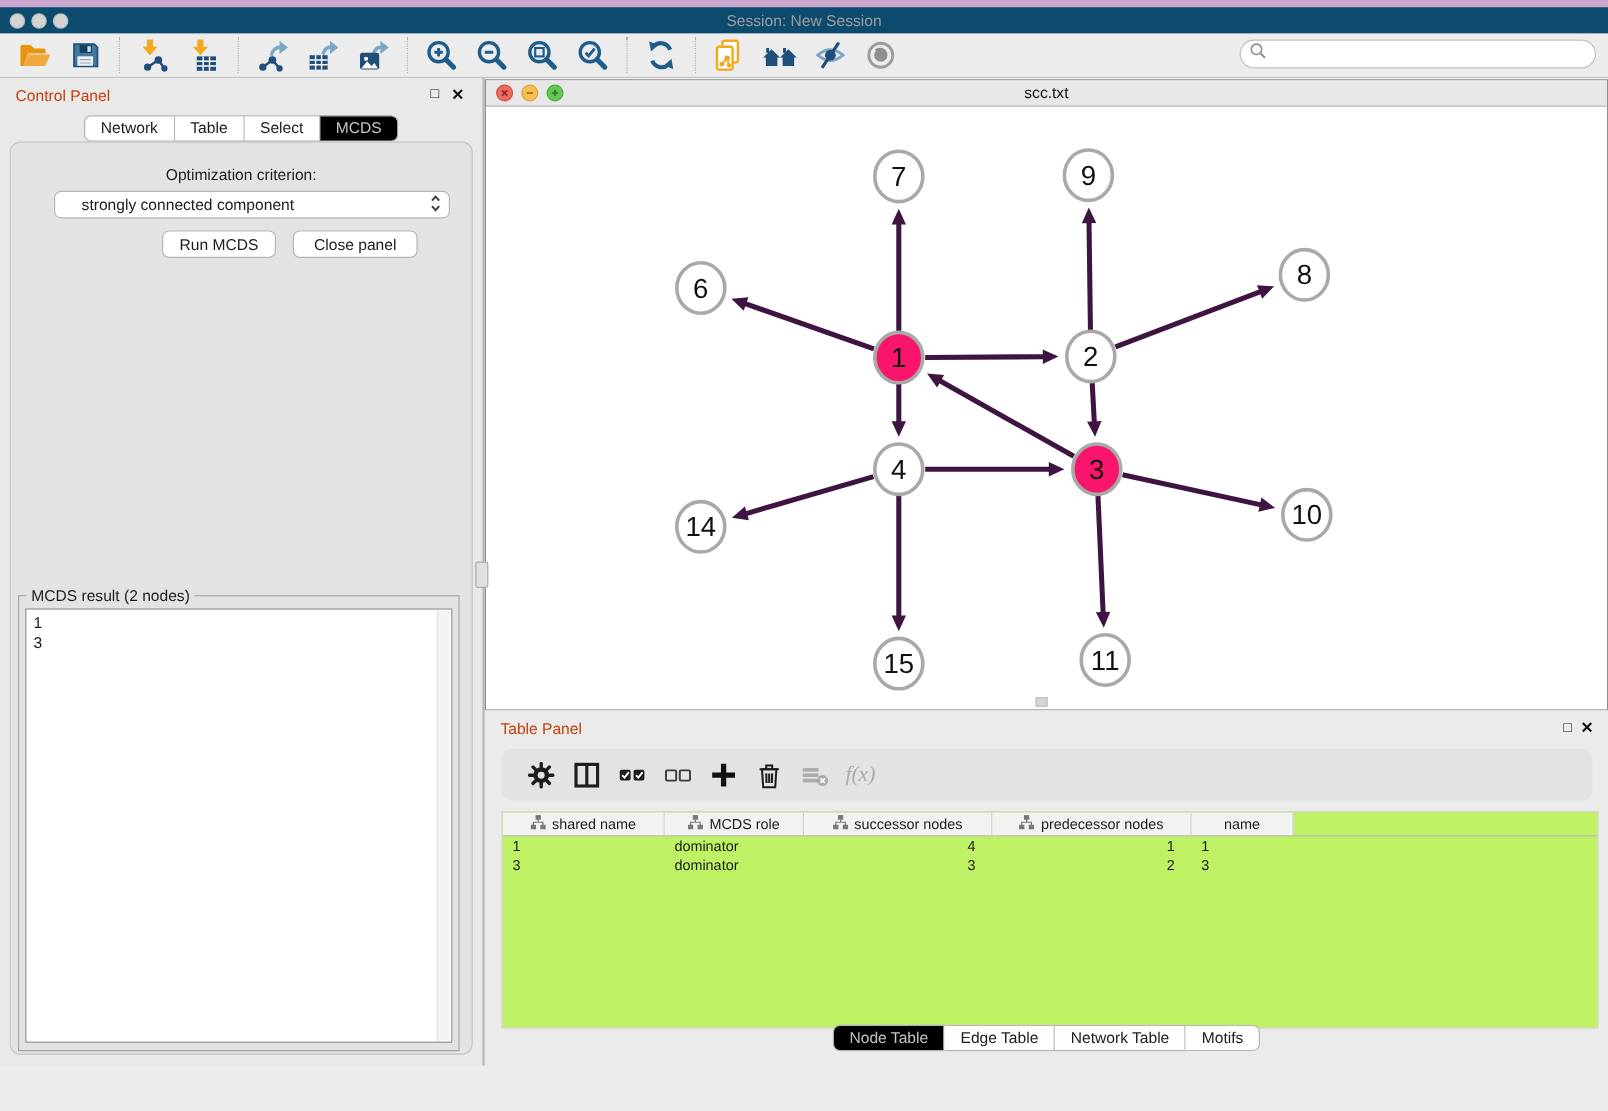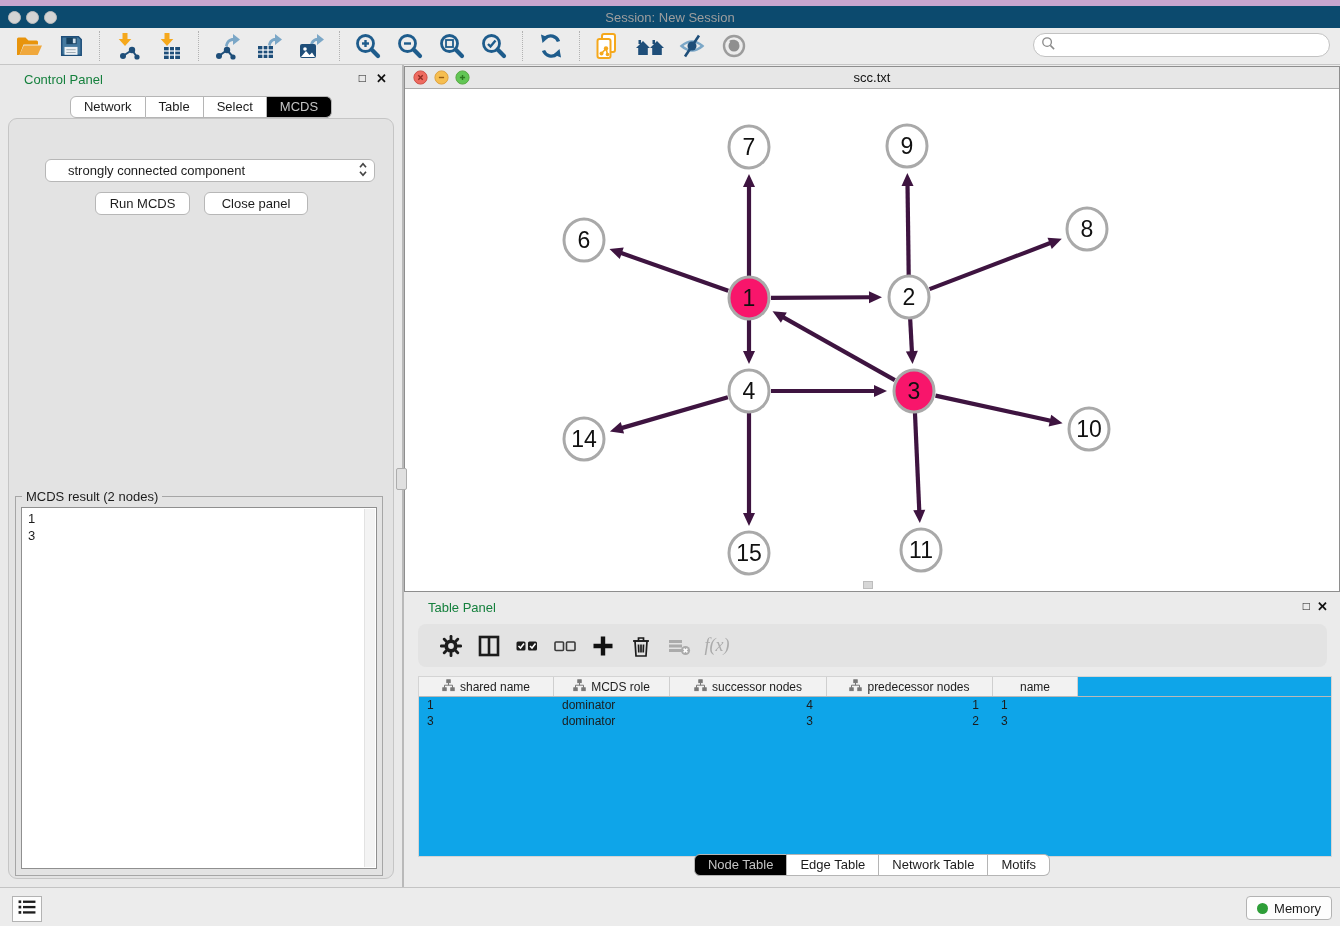--- a/index.html
+++ b/index.html
@@ -21,38 +21,38 @@
   .tb-icon{width:30px;height:30px;margin:0 6px;display:flex;align-items:center;justify-content:center;}
   .tb-sep{width:0;height:30px;border-left:1px dotted #B2B2B2;margin:0 7px;}
   .search-wrap{position:absolute;right:10px;top:5px;width:288px;height:22px;background:#fff;
                border:1px solid #C2C2C2;border-radius:12px;display:flex;align-items:center;padding-left:7px;}
   .search-wrap input{border:none;outline:none;background:transparent;flex:1;font-size:13px;height:18px;
                      font-family:"Liberation Sans",sans-serif;}
 
   
   .control-panel{position:absolute;top:65px;left:0;width:402px;bottom:38px;background:#E9E9E9;
                  border-right:2px solid #B9B9B9;}
-  .panel-title{position:absolute;top:7px;left:24px;font-size:13px;color:#15803d;}
+  .panel-title{position:absolute;top:7px;left:13px;font-size:13px;color:#c2410c;}
   .panel-ctl{position:absolute;top:6px;font-size:13px;color:#111;}
   .float-glyph{font-size:12px;} .close-glyph{font-weight:bold;font-size:13px;}
   .cp-tabs{position:absolute;top:31px;left:0;width:100%;display:flex;justify-content:center;}
   .tab{height:20px;line-height:20px;padding:0 13px;font-size:13px;background:#fff;
        border:1px solid #B5B5B5;border-left:none;cursor:default;}
   .tab:first-child{border-left:1px solid #B5B5B5;border-radius:6px 0 0 6px;}
   .tab:last-child{border-radius:0 6px 6px 0;}
   .tab.disabled-active{background:#000000;color:#C4C4C4;}
   .cp-content{position:absolute;left:8px;right:8px;top:53px;bottom:9px;background:#E3E3E3;
               border:1px solid #C5C5C5;border-radius:9px;}
   .opt-label{position:absolute;top:19px;left:0;width:100%;text-align:center;font-size:13px;}
   .cp-select{position:absolute;top:40px;left:36px;width:306px;height:21px;background:#fff;
              border:1px solid #B7B7B7;border-radius:6px;display:flex;align-items:center;
              font-size:13px;padding-left:22px;}
   .cp-select .chev{margin-left:auto;margin-right:6px;}
   .cp-btn{position:absolute;top:73px;height:21px;background:#fff;border:1px solid #B7B7B7;
-          border-radius:6px;font-size:13px;text-align:center;line-height:21px;}
+          border-radius:6px;font-size:13px;text-align:center;line-height:21px;margin-left:40px;}
   .result-group{position:absolute;left:6px;right:10px;top:377px;bottom:2px;border:1px solid #A6A6A6;}
   .result-legend{position:absolute;top:-8px;left:6px;background:#E3E3E3;padding:0 4px;font-size:13px;}
   .result-box{position:absolute;left:5px;right:5px;top:10px;bottom:6px;background:#fff;
               border:1px solid #8F8F8F;}
   .result-scroll{position:absolute;top:1px;bottom:1px;right:1px;width:10px;background:#F3F3F3;
                  border-left:1px solid #E2E2E2;}
   .result-lines{padding:2px 6px;font-size:13px;line-height:17px;white-space:pre;}
 
   
   .network-window{position:absolute;left:404px;top:66px;width:936px;height:526px;
@@ -66,21 +66,21 @@
              border:1px solid #BDBDBD;}
   .split-handle{position:absolute;left:396px;top:468px;width:9px;height:20px;background:#E0E0E0;
                 border:1px solid #ADADAD;border-radius:2px;z-index:5;}
 
   
   .table-panel{position:absolute;left:404px;top:592px;right:0;bottom:38px;background:#EBEBEB;}
   .tp-toolbar{position:absolute;left:14px;right:13px;top:32px;height:43px;background:#E3E3E3;
               border-radius:8px;display:flex;align-items:center;padding-left:14px;}
   .tp-icon{width:26px;height:26px;margin:12px 6px;display:flex;align-items:center;justify-content:center;}
   .fx-text{font-family:"Liberation Serif",serif;font-style:italic;font-size:18px;color:#ABABAB;}
-  .tp-table{position:absolute;left:14px;right:8px;top:84px;height:179px;background:#0ea5e9;
+  .tp-table{position:absolute;left:14px;right:8px;top:84px;height:179px;background:#bef264;
             border:1px solid #D4D4D4;overflow:hidden;}
   .th-row{display:flex;height:19px;border-bottom:1px solid #B9B9B9;}
   .th-cell{box-sizing:border-box;background:#F2F2F2;border-right:1px solid #CFCFCF;font-size:12px;
            display:flex;align-items:center;justify-content:center;gap:5px;height:19px;}
   .tr-row{display:flex;height:16px;font-size:12px;}
   .td-cell{box-sizing:border-box;line-height:16px;overflow:hidden;white-space:nowrap;}
   .tp-tabs{position:absolute;bottom:12px;left:0;width:100%;display:flex;justify-content:center;}
   .tp-tabs .tab{height:20px;line-height:20px;}
 
   
@@ -278,20 +278,21 @@
     <span class="panel-ctl float-glyph" style="right:36px">□</span>
     <span class="panel-ctl close-glyph" style="right:15px">✕</span>
     <div class="cp-tabs" id="cpTabs">
         <div class="tab">Network</div>
         <div class="tab">Table</div>
         <div class="tab">Select</div>
         <div class="tab disabled-active">MCDS</div>
       </div>
 
     <div class="cp-content">
+      <div class="opt-label">Optimization criterion:</div>
       <div class="cp-select">
         <span>strongly connected component</span>
         <span class="chev" id="selectChevrons"><svg width="10" height="17" viewBox="0 0 10 17">
               <path d="M2 6.2 L5 2.8 8 6.2" stroke="#444" stroke-width="1.7" fill="none"></path>
               <path d="M2 10.8 L5 14.2 8 10.8" stroke="#444" stroke-width="1.7" fill="none"></path>
             </svg></span>
       </div>
       <div class="cp-btn" style="left:86px;width:93px;">Run MCDS</div>
       <div class="cp-btn" style="left:195px;width:102px;">Close panel</div>
 
@@ -551,32 +552,14 @@
     </div>
 
     <div class="tp-tabs" id="tpTabs">
         <div class="tab disabled-active">Node Table</div>
         <div class="tab">Edge Table</div>
         <div class="tab">Network Table</div>
         <div class="tab">Motifs</div>
       </div>
   </div>
 
-  <div class="status-bar">
-    <div class="list-btn">
-      <span id="listIcon"><svg width="20" height="16" viewBox="0 0 22 18">
-            <g fill="#1c1c1c">
-              <rect x="1.5" y="1.6" width="3" height="3"></rect>
-              <rect x="6.5" y="1.8" width="14" height="2.6"></rect>
-              <rect x="1.5" y="7.6" width="3" height="3"></rect>
-              <rect x="6.5" y="7.8" width="14" height="2.6"></rect>
-              <rect x="1.5" y="13.6" width="3" height="3"></rect>
-              <rect x="6.5" y="13.8" width="14" height="2.6"></rect>
-            </g>
-          </svg></span>
-    </div>
-    <div class="memory-btn">
-      <span class="mem-dot"></span>
-      <span>Memory</span>
-    </div>
-  </div>
 
 </div>
 
 </body></html>

